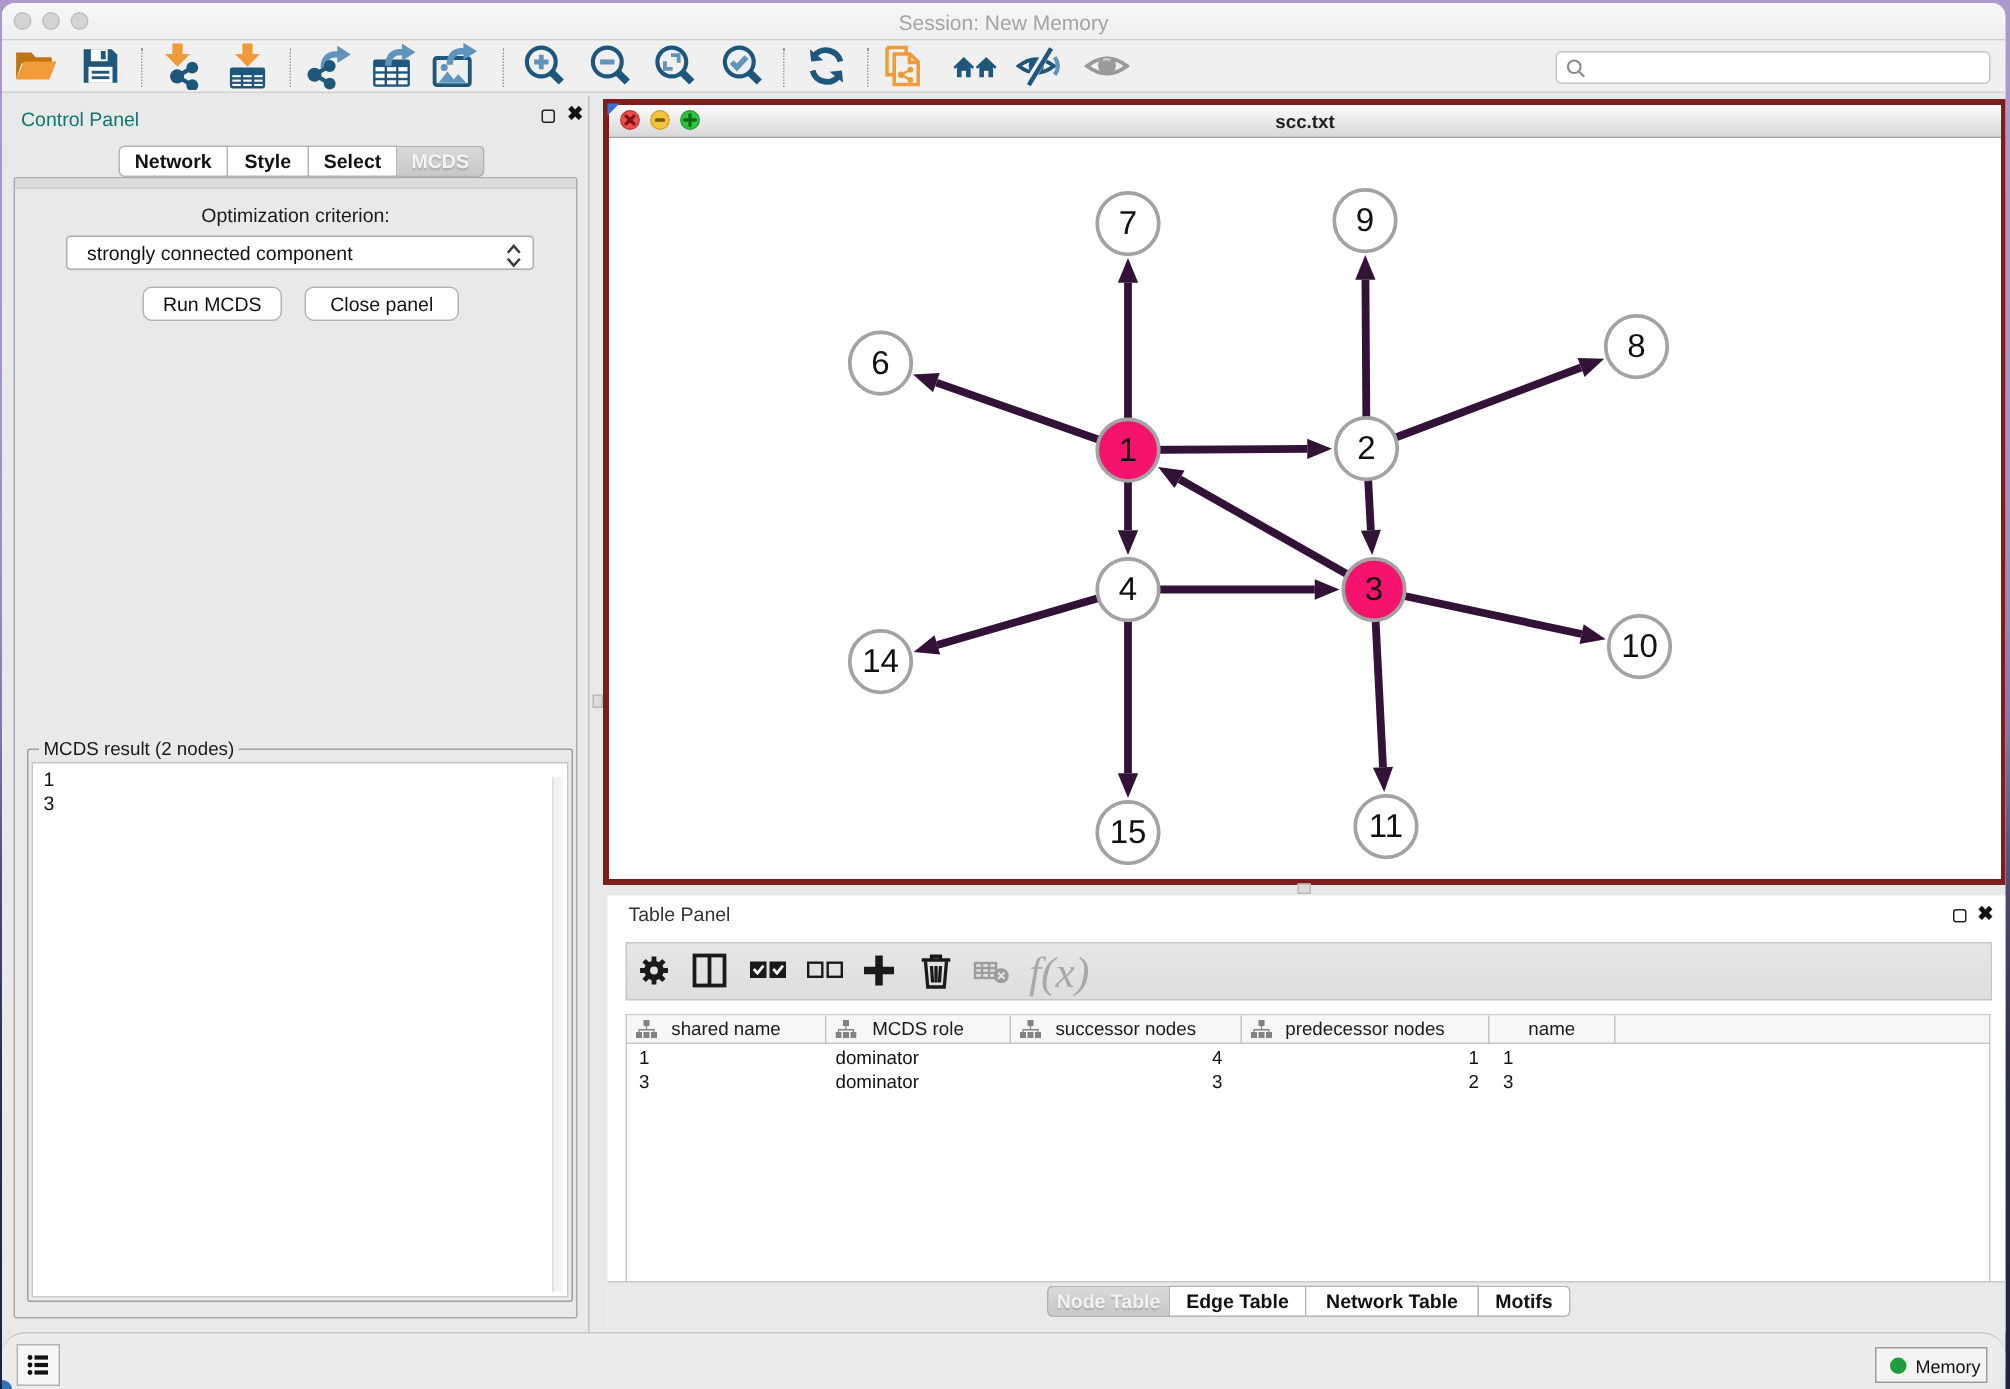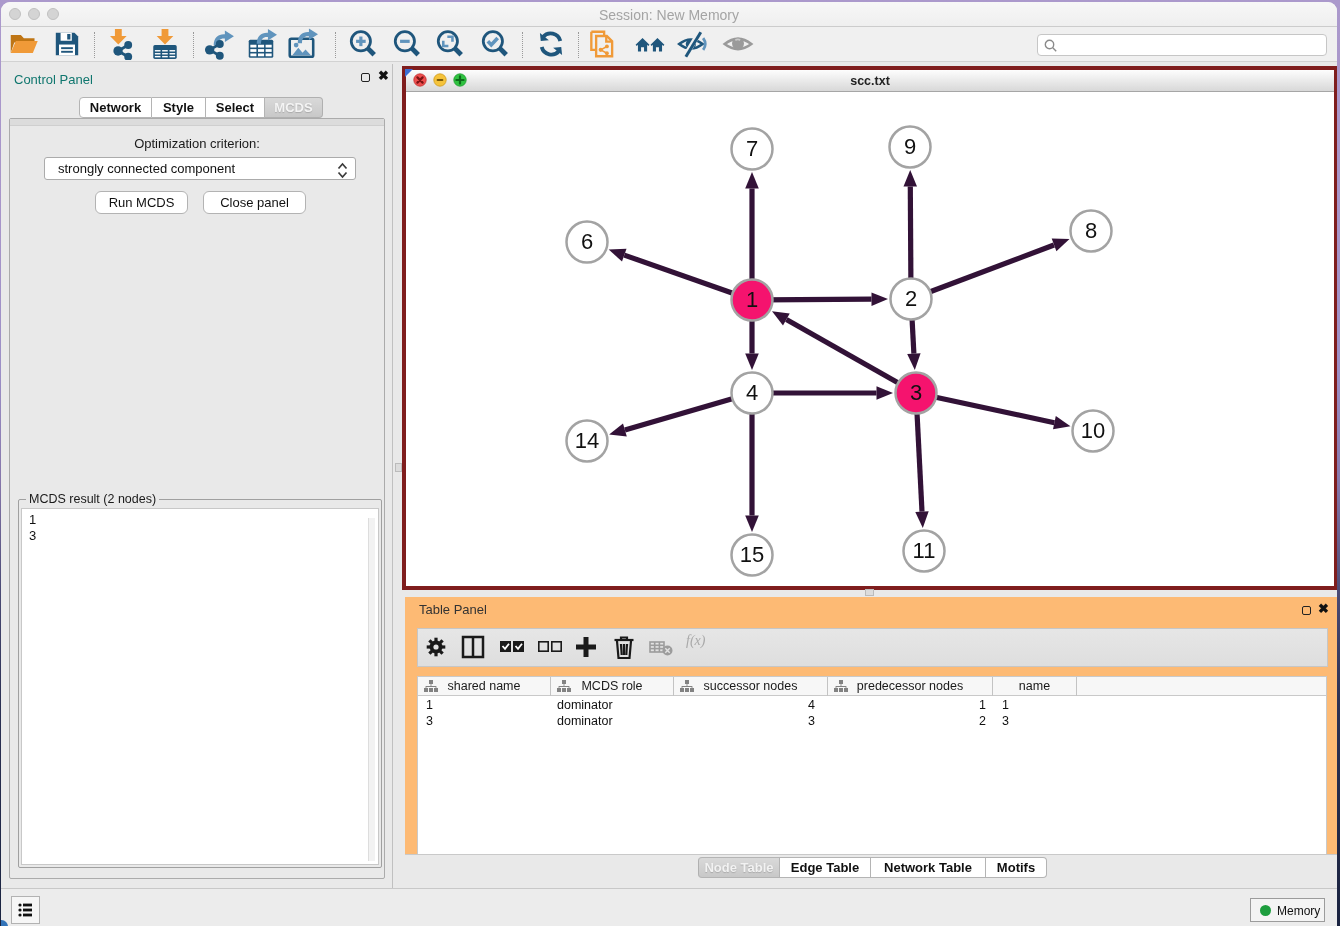--- a/index.html
+++ b/index.html
@@ -36,36 +36,36 @@
 #fieldset .inner { position:absolute; left:2px; top:8px; right:2px; bottom:2px; background:#fff; border:1px solid #c8c8c8; font-size:13px; color:#111; padding:3px 0 0 7px; line-height:16px; }
 #fieldset .vsb { position:absolute; right:3px; top:9px; bottom:3px; width:7px; background:#f2f2f2; border-left:1px solid #ddd; }
 
 
 #net { position:absolute; left:401px; top:64px; width:936px; height:524px; border:4px solid #7f1d1d; background:#fff; }
 #nettitle { position:absolute; left:0; top:0; right:0; height:22px; background:linear-gradient(180deg,#fdfdfd,#d8d8d8); border-bottom:1px solid #a6a6a6; }
 #nettitle .t { position:absolute; left:0; right:0; top:4px; text-align:center; font-size:12.5px; font-weight:bold; color:#222; }
 #graph { position:absolute; left:0; top:22px; }
 
 
-#tpanel { position:absolute; left:404px; top:595px; right:0; bottom:38px; background:#fdba74; }
+#tpanel { position:absolute; left:404px; top:595px; right:0; bottom:38px; background:#ffffff; }
 #tpanel .phead { position:absolute; left:14px; top:5px; font-size:13px; color:#333; }
 #ttoolbar { position:absolute; left:12px; top:31px; right:9px; height:39px; background:linear-gradient(180deg,#e6e6e6,#dedede); border:1px solid #c6c6c6; }
 #tablebox { position:absolute; left:12px; top:79px; right:10px; height:178px; background:#fff; border:1px solid #c9c9c9; border-bottom:none; }
 #thead { position:absolute; left:0; top:0; right:0; height:19px; background:#f7f7f7; border-bottom:1px solid #c9c9c9; font-size:12.5px; color:#1a1a1a; }
 #thead .hc { position:absolute; top:0; height:19px; border-right:1px solid #c3c3c3; text-align:center; line-height:19px; }
 .trow { position:absolute; left:0; right:0; height:16px; font-size:12.5px; color:#111; }
 .trow span { position:absolute; top:1px; }
 #btabs { position:absolute; left:0; right:0; bottom:0; height:34px; background:#e9e9e9; border-top:1px solid #c9c9c9; }
 #btabs .row { position:absolute; left:293px; top:2px; height:21px; display:flex; font-size:13px; font-weight:bold; }
 #btabs .tab { background:#fff; border:1px solid #b4b4b4; border-left:none; padding-top:2px; color:#111; text-align:center; }
 #btabs .tab.sel { background:linear-gradient(180deg,#d9d9d9,#c8c8c8); color:#f2f2f2; text-shadow:0 1px 1px #aaa; border-radius:4px 0 0 4px; border-left:1px solid #b0b0b0; }
 #btabs .tab.last { border-radius:0 4px 4px 0; }
 
 
-#statusbar { position:absolute; left:0; bottom:0; right:0; height:38px; background:#ececec; border-top:1px solid #c8c8c8; }
+#statusbar { position:absolute; left:0; bottom:0; right:0; height:38px; background:#ececec; border-top:1px solid #c8c8c8;border-radius:16px; }
 #listbtn { position:absolute; left:10px; top:7px; width:29px; height:28px; background:#f6f6f6; border:1px solid #b2b2b2; }
 #membtn { position:absolute; right:12px; top:9px; width:75px; height:24px; background:#f4f4f4; border:1px solid #9c9c9c; font-size:12px; color:#111; }
 #membtn .dot { position:absolute; left:9px; top:6px; width:11px; height:11px; border-radius:50%; background:#1e9e3e; }
 #membtn .txt { position:absolute; left:26px; top:5px; }
 </style>
 </head>
 <body>
 <div id="desk"></div>
 <div id="win">
   <div id="titlebar">
@@ -381,21 +381,21 @@
           <g fill="none" stroke="#9c9c9c" stroke-width="1.6">
             <rect x="3" y="9" width="14" height="10"></rect>
             <line x1="3" y1="12.3" x2="17" y2="12.3"></line>
             <line x1="3" y1="15.6" x2="17" y2="15.6"></line>
             <line x1="7.7" y1="9" x2="7.7" y2="19"></line>
             <line x1="12.4" y1="9" x2="12.4" y2="19"></line>
           </g>
           <circle cx="20.5" cy="17.5" r="5" fill="#9c9c9c"></circle>
           <path d="M18.3 15.3 l4.4 4.4 M22.7 15.3 l-4.4 4.4" stroke="#e2e2e2" stroke-width="1.4"></path>
         </svg>
-        <div style="position:absolute; left:268px; top:4px; font-family:'Liberation Serif', serif; font-style:italic; font-size:14px; color:#a9a9a9;">f(x)</div>
+        <div style="position:absolute; left:268px; top:4px; font-family:'Liberation Serif', serif; font-style:italic; font-size:29px; color:#a9a9a9;">f(x)</div>
     </div>
     <div id="tablebox">
       <div id="thead">
         <div class="hc" style="left:0px; width:133px;">shared name</div>
           <svg style="position:absolute; left:6px; top:3px;" width="14" height="13" viewBox="0 0 14 13">
             <g fill="#828282">
               <rect x="5" y="0" width="4" height="4"></rect>
               <rect x="0" y="8" width="4" height="4"></rect>
               <rect x="5" y="8" width="4" height="4"></rect>
               <rect x="10" y="8" width="4" height="4"></rect>

